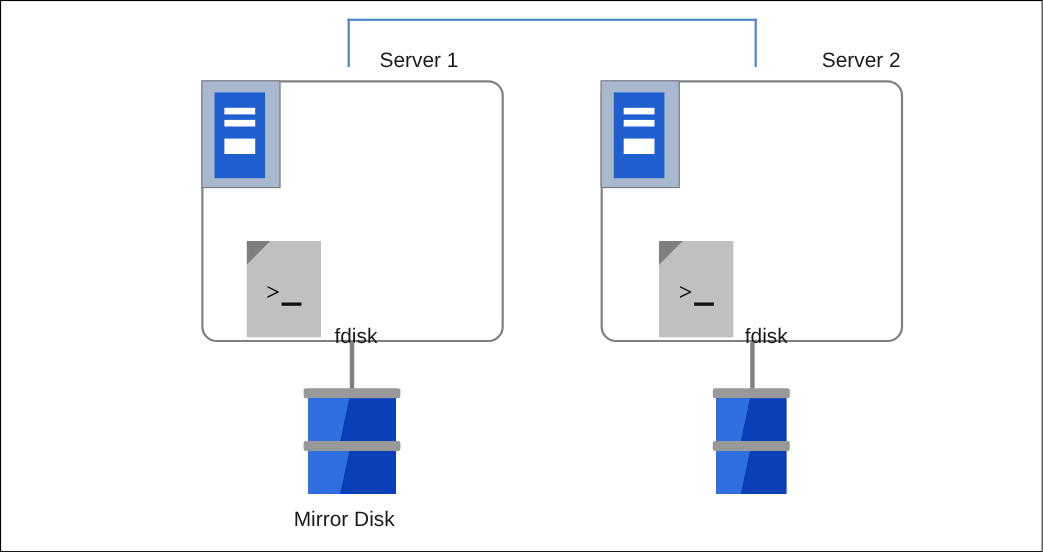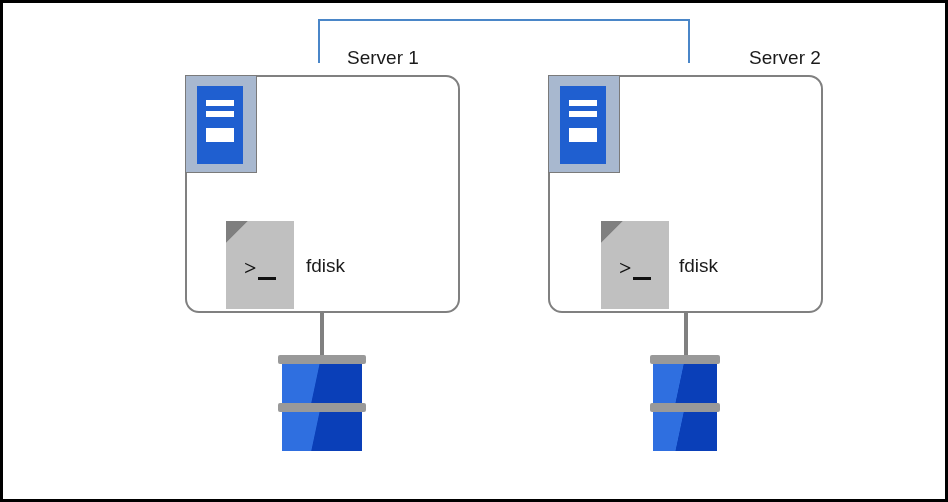--- a/index.html
+++ b/index.html
@@ -11,21 +11,21 @@
     height: 502px;
     background: #ffffff;
     font-family: "Liberation Sans", sans-serif;
     overflow: hidden;
   }
   #canvas {
     position: relative;
     width: 948px;
     height: 502px;
     box-sizing: border-box;
-    border: 3px solid #000000;
+    border: 1px solid #000000;
     background: #ffffff;
   }
 
   
   .net-link {
     position: absolute;
     left: 315px;
     top: 16px;
     width: 372px;
     height: 44px;
@@ -122,20 +122,21 @@
     top: 56px;
     width: 18px;
     height: 3px;
     background: #111111;
   }
   .term-label {
     position: absolute;
     font-size: 19px;
     color: #1a1a1a;
     white-space: nowrap;
+    margin-top: 43px;
   }
   .term-label.s1 { left: 303px; top: 252px; }
   .term-label.s2 { left: 676px; top: 252px; }
 
   
   .drop-line {
     position: absolute;
     width: 4px;
     background: #808080;
   }
@@ -213,20 +214,21 @@
   <div class="term-label s1">fdisk</div>
 
   <div class="drop-line s1"></div>
 
   <div class="disk s1">
     <div class="disk-cap cap1"></div>
     <div class="disk-body body1"></div>
     <div class="disk-cap cap2"></div>
     <div class="disk-body body2"></div>
   </div>
+  <div class="disk-label s1">Mirror Disk</div>
 
   <div class="server-label s2">Server 2</div>
   <div class="server-box s2"></div>
 
   <div class="chassis s2">
     <div class="chassis-inner">
       <div class="chassis-bar cb1"></div>
       <div class="chassis-bar cb2"></div>
       <div class="chassis-bar cb3"></div>
     </div>

